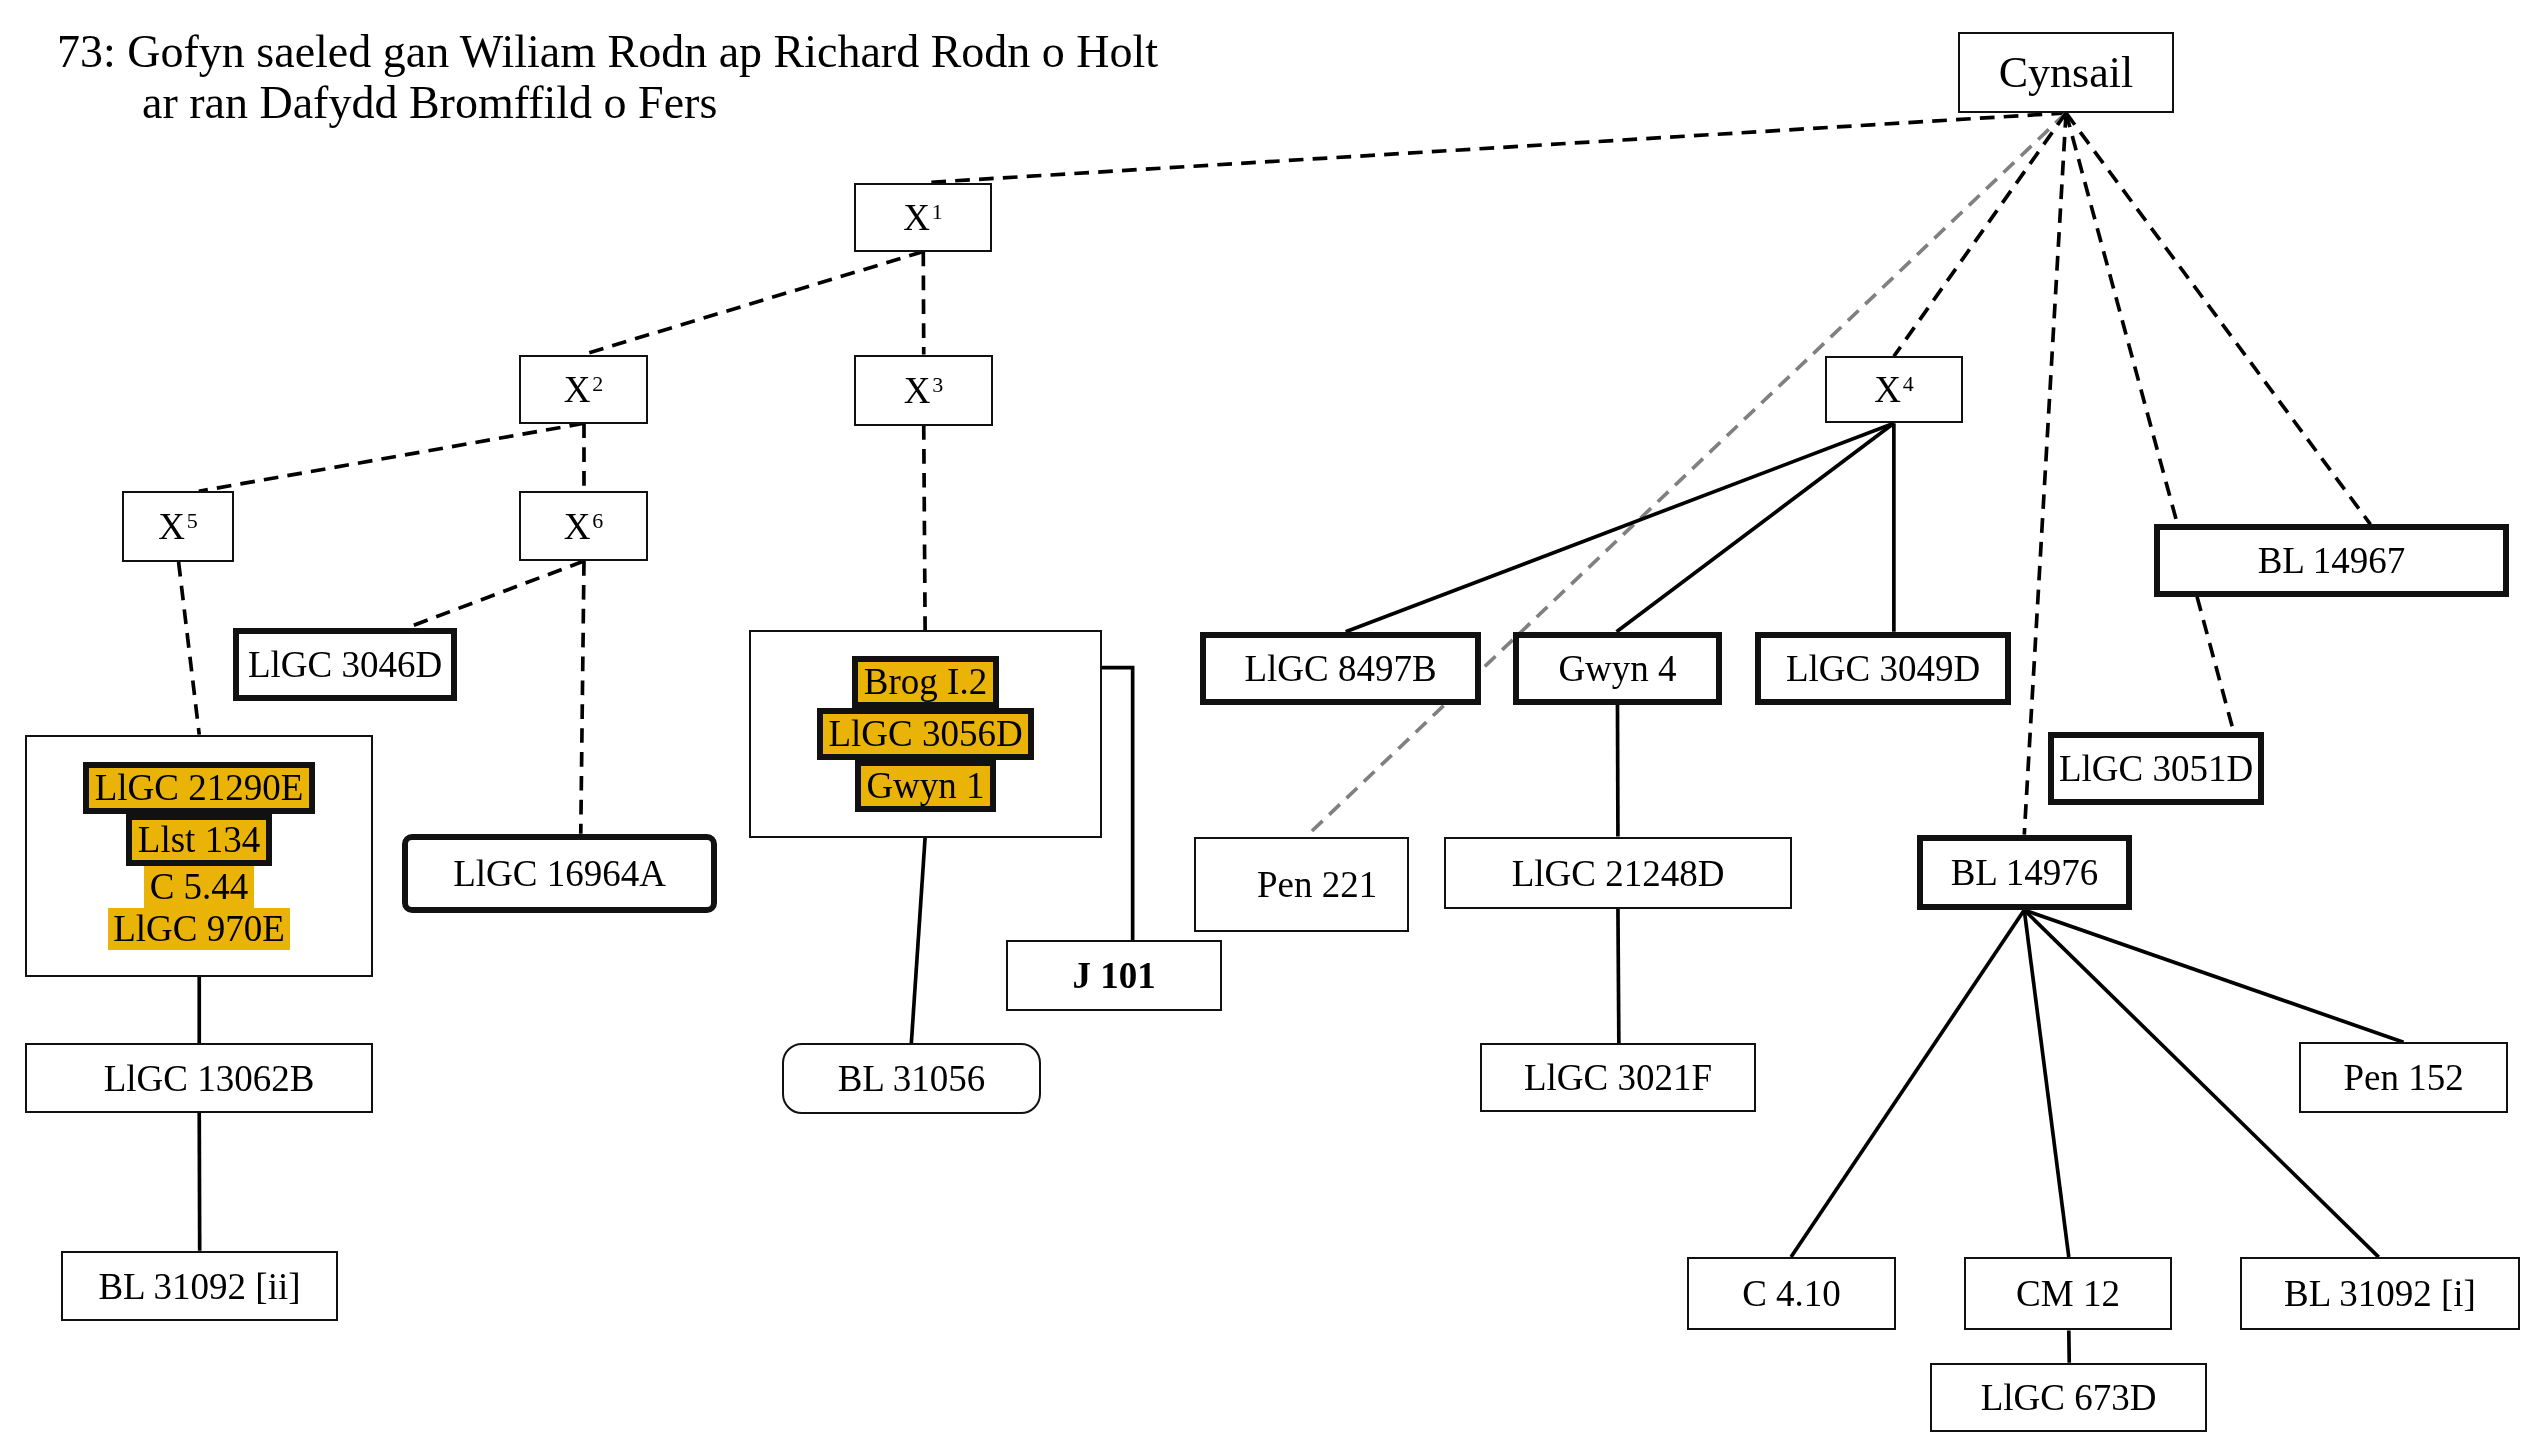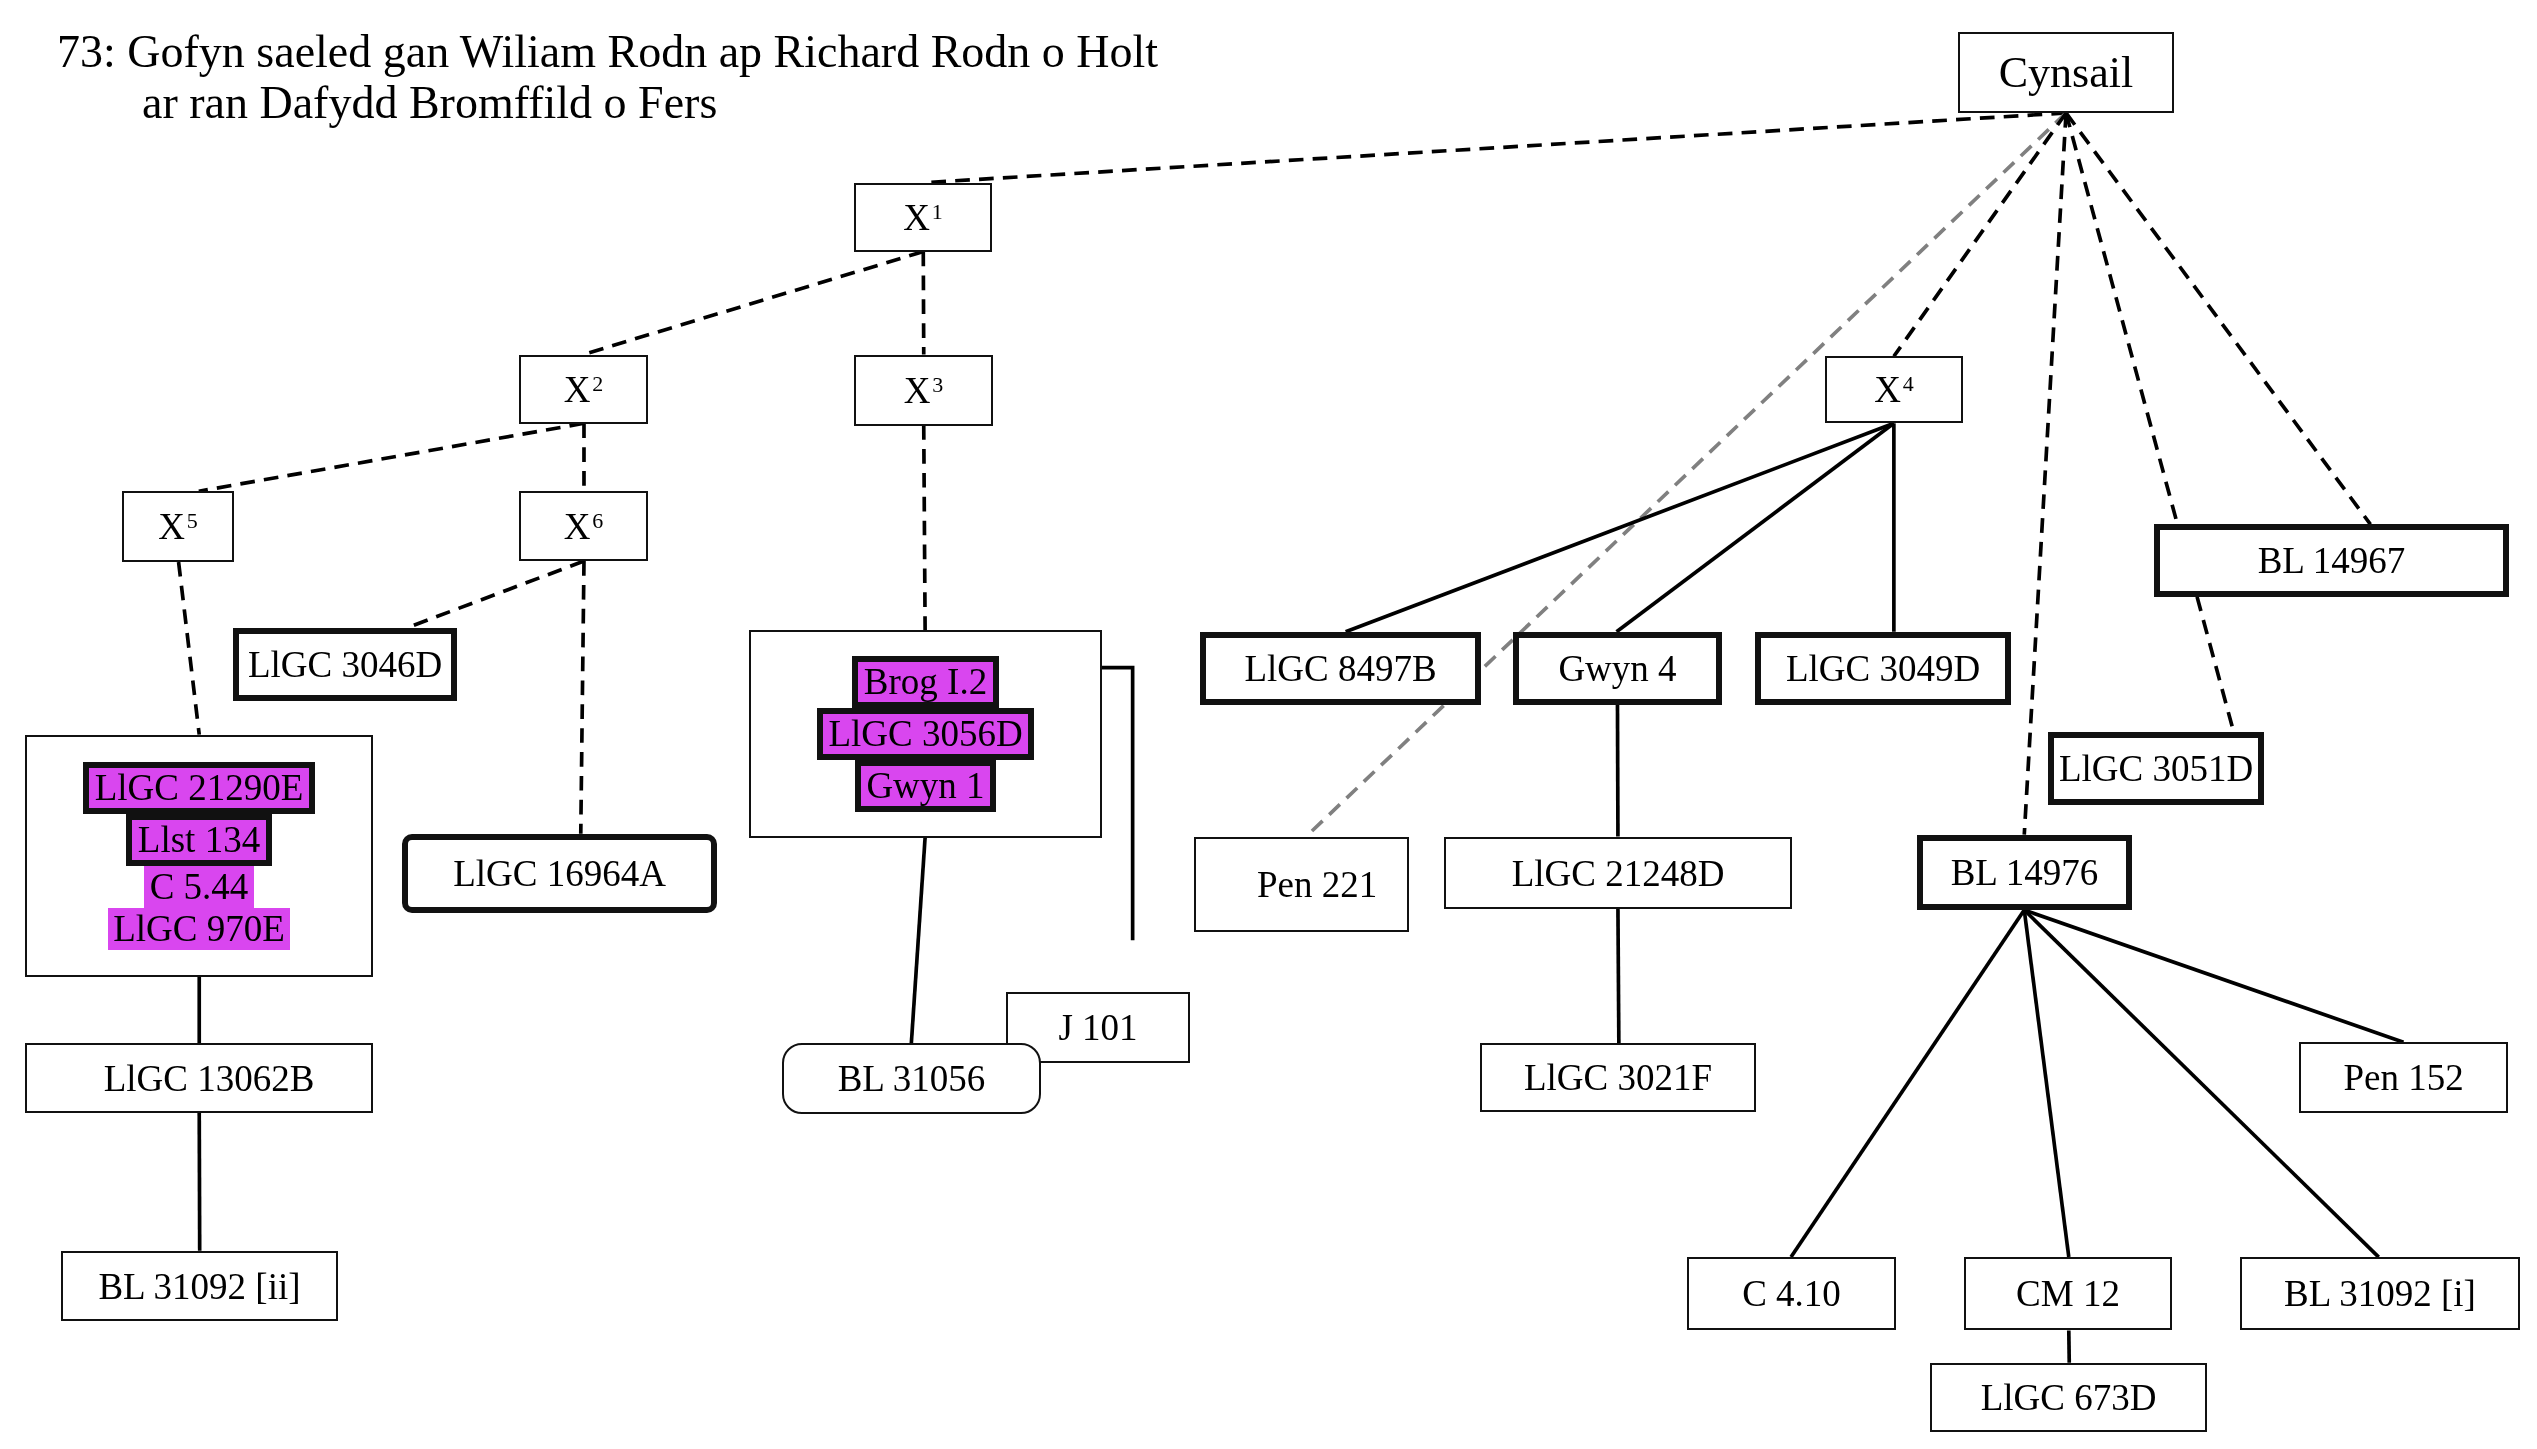--- a/index.html
+++ b/index.html
@@ -8,21 +8,21 @@
   #stage { position: absolute; left: 0; top: 0; width: 2538px; height: 1449px; }
   .title { position: absolute; font-size: 46px; line-height: 51px; white-space: nowrap; }
   .title.l1 { left: 57px; top: 26px; }
   .title.l2 { left: 142px; top: 77px; }
   .node { position: absolute; box-sizing: border-box; background: #fff;
           border: 2.8px solid #111; display: flex; align-items: center; justify-content: center;
           font-size: 37px; white-space: nowrap; }
   .node.thick { border-width: 6.4px; }
   .node.group { flex-direction: column; justify-content: center; gap: 0; }
   .node .sup { font-size: 22px; vertical-align: super; position: relative; top: -5.5px; margin-left: 1.8px; }
-  .inner { box-sizing: border-box; padding: 0 5.5px; line-height: 40px; font-size: 37px; background: #d946ef; }
+  .inner { box-sizing: border-box; padding: 0 5.5px; line-height: 40px; font-size: 37px; background: #eab308; }
   .inner.thick { border: 6.4px solid #111; }
   .inner.plain { border: none; line-height: 42px; }
   .cynsail { font-size: 44px; }
 </style>
 </head>
 <body>
 
 <div class="title l1">73: Gofyn saeled gan Wiliam Rodn ap Richard Rodn o Holt</div>
 <div class="title l2">ar ran Dafydd Bromffild o Fers</div>
 
@@ -101,21 +101,21 @@
       <div class="inner thick">Brog I.2</div>
       <div class="inner thick">LlGC 3056D</div>
       <div class="inner thick">Gwyn 1</div>
     </div>
     <div class="node" style="left: 25px; top: 1043px; width: 348px; height: 70px; padding-left: 20px;">
       <span>LlGC 13062B</span>
     </div>
     <div class="node" style="left: 61px; top: 1251px; width: 277px; height: 70px;">
       <span>BL 31092 [ii]</span>
     </div>
-    <div class="node" style="left: 1006px; top: 992px; width: 184px; height: 71px;">
+    <div class="node" style="left: 1006px; top: 940px; width: 216px; height: 71px; font-weight: bold;">
       <span>J 101</span>
     </div>
     <div class="node" style="left: 782px; top: 1043px; width: 259px; height: 71px; border-radius: 20px;">
       <span>BL 31056</span>
     </div>
     <div class="node thick" style="left: 1200px; top: 632px; width: 281px; height: 73px;">
       <span>LlGC 8497B</span>
     </div>
     <div class="node thick" style="left: 1513px; top: 632px; width: 209px; height: 73px;">
       <span>Gwyn 4</span>

